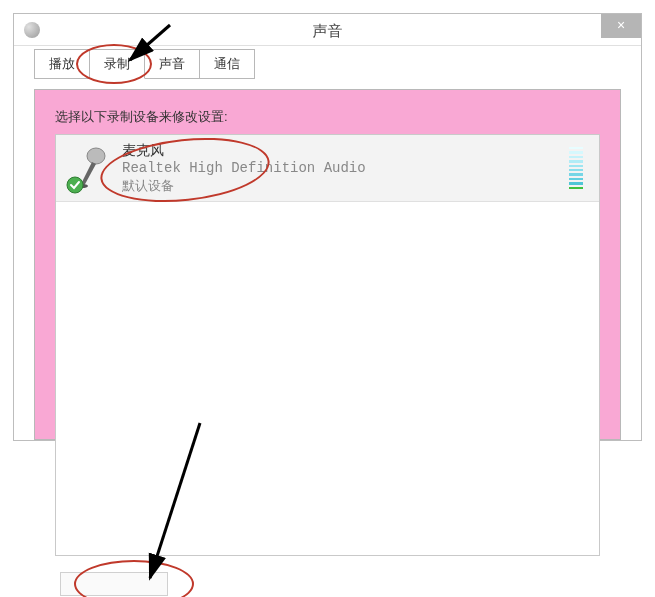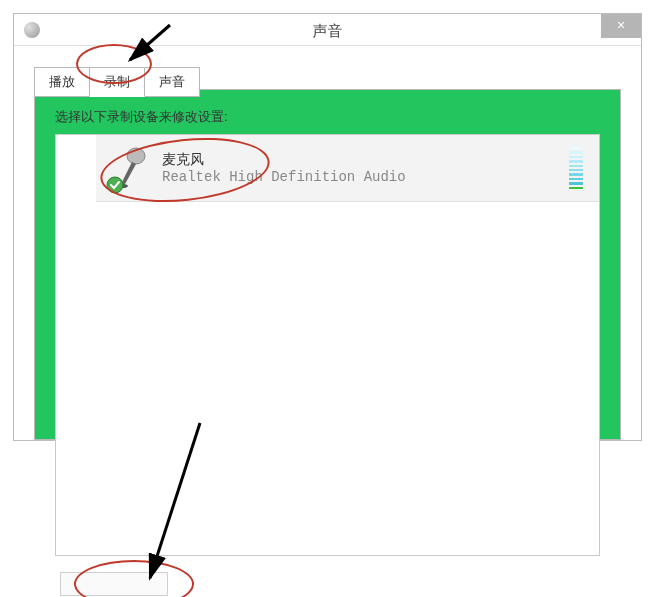--- a/index.html
+++ b/index.html
@@ -57,21 +57,21 @@
       height: 24px;
       background: #b5b5b5;
       color: #fff;
       text-align: center;
       line-height: 22px;
       font-size: 14px;
       cursor: pointer;
     }
     .tabs-row {
       position: absolute;
-      top: 53px;
+      top: 35px;
       left: 20px;
       display: flex;
       z-index: 10;
     }
     .tab {
       padding: 5px 14px;
       border: 1px solid #b8b8b8;
       background: #fff;
       margin-right: -1px;
       font-size: 13px;
@@ -84,39 +84,38 @@
       z-index: 5;
       text-align: center;
     }
     .body-panel {
       position: absolute;
       top: 75px;
       left: 20px;
       right: 20px;
       bottom: 0;
       border: 1px solid #b8b8b8;
-      background: #22c55e;
+      background: #f9a8d4;
       z-index: 1;
     }
     .instruction {
       position: absolute;
       top: 18px;
       left: 20px;
       color: #333;
       font-size: 13px;
     }
     .device-listbox {
       position: absolute;
       top: 44px;
       left: 20px;
       right: 20px;
       height: 422px;
       border: 1px solid #c9c9c9;
       background: #fff;
-      padding-left: 40px;
     }
     .device-item {
       background: #f3f3f3;
       border-bottom: 1px solid #e0e0e0;
       height: 67px;
       display: flex;
       align-items: center;
       padding: 0 12px;
       position: relative;
     }
@@ -238,40 +237,42 @@
   <div class="title-bar">
     <div class="title-icon"></div>
     <div class="title-text">声音</div>
     <div class="close-btn">×</div>
   </div>
 
   <div id="tabs-container" class="tabs-row">
       <div class="tab">播放</div>
       <div class="tab active">录制</div>
       <div class="tab">声音</div>
+      <div class="tab">通信</div>
     </div>
 
   <div class="body-panel">
     <div class="instruction">选择以下录制设备来修改设置:</div>
     <div class="device-listbox" id="device-listbox">
         <div class="device-item">
           <div class="device-icon-wrap">
     <svg class="mic-svg" width="36" height="42" viewBox="0 0 36 42">
       <ellipse cx="22" cy="10" rx="9" ry="8" fill="#bbb" stroke="#888" stroke-width="1"></ellipse>
       <path d="M22 18 L10 40 L6 40 L18 16 Z" fill="#666"></path>
       <ellipse cx="8" cy="40" rx="6" ry="2" fill="#555"></ellipse>
     </svg>
             <span class="check-badge"><svg width="18" height="18">
                 <circle cx="9" cy="9" r="8" fill="#4caf50" stroke="#2e7d32"></circle>
                 <path d="M5 9 L8 12 L13 6" stroke="#fff" stroke-width="2" fill="none" stroke-linecap="round"></path>
               </svg></span>
           </div>
           <div class="device-text">
             <div class="dev-name">麦克风</div>
             <div class="dev-desc">Realtek High Definition Audio</div>
+            <div class="dev-status">默认设备</div>
           </div>
           <div class="level-meter">
             <div class="level-bar" style="background: rgb(64, 192, 64);"></div>
             <div class="level-bar" style="background: rgb(79, 198, 214);"></div>
             <div class="level-bar" style="background: rgb(98, 207, 224);"></div>
             <div class="level-bar" style="background: rgb(118, 214, 230);"></div>
             <div class="level-bar" style="background: rgb(138, 222, 236);"></div>
             <div class="level-bar" style="background: rgb(157, 229, 241);"></div>
             <div class="level-bar" style="background: rgb(177, 236, 246);"></div>
             <div class="level-bar" style="background: rgb(195, 242, 250);"></div>

